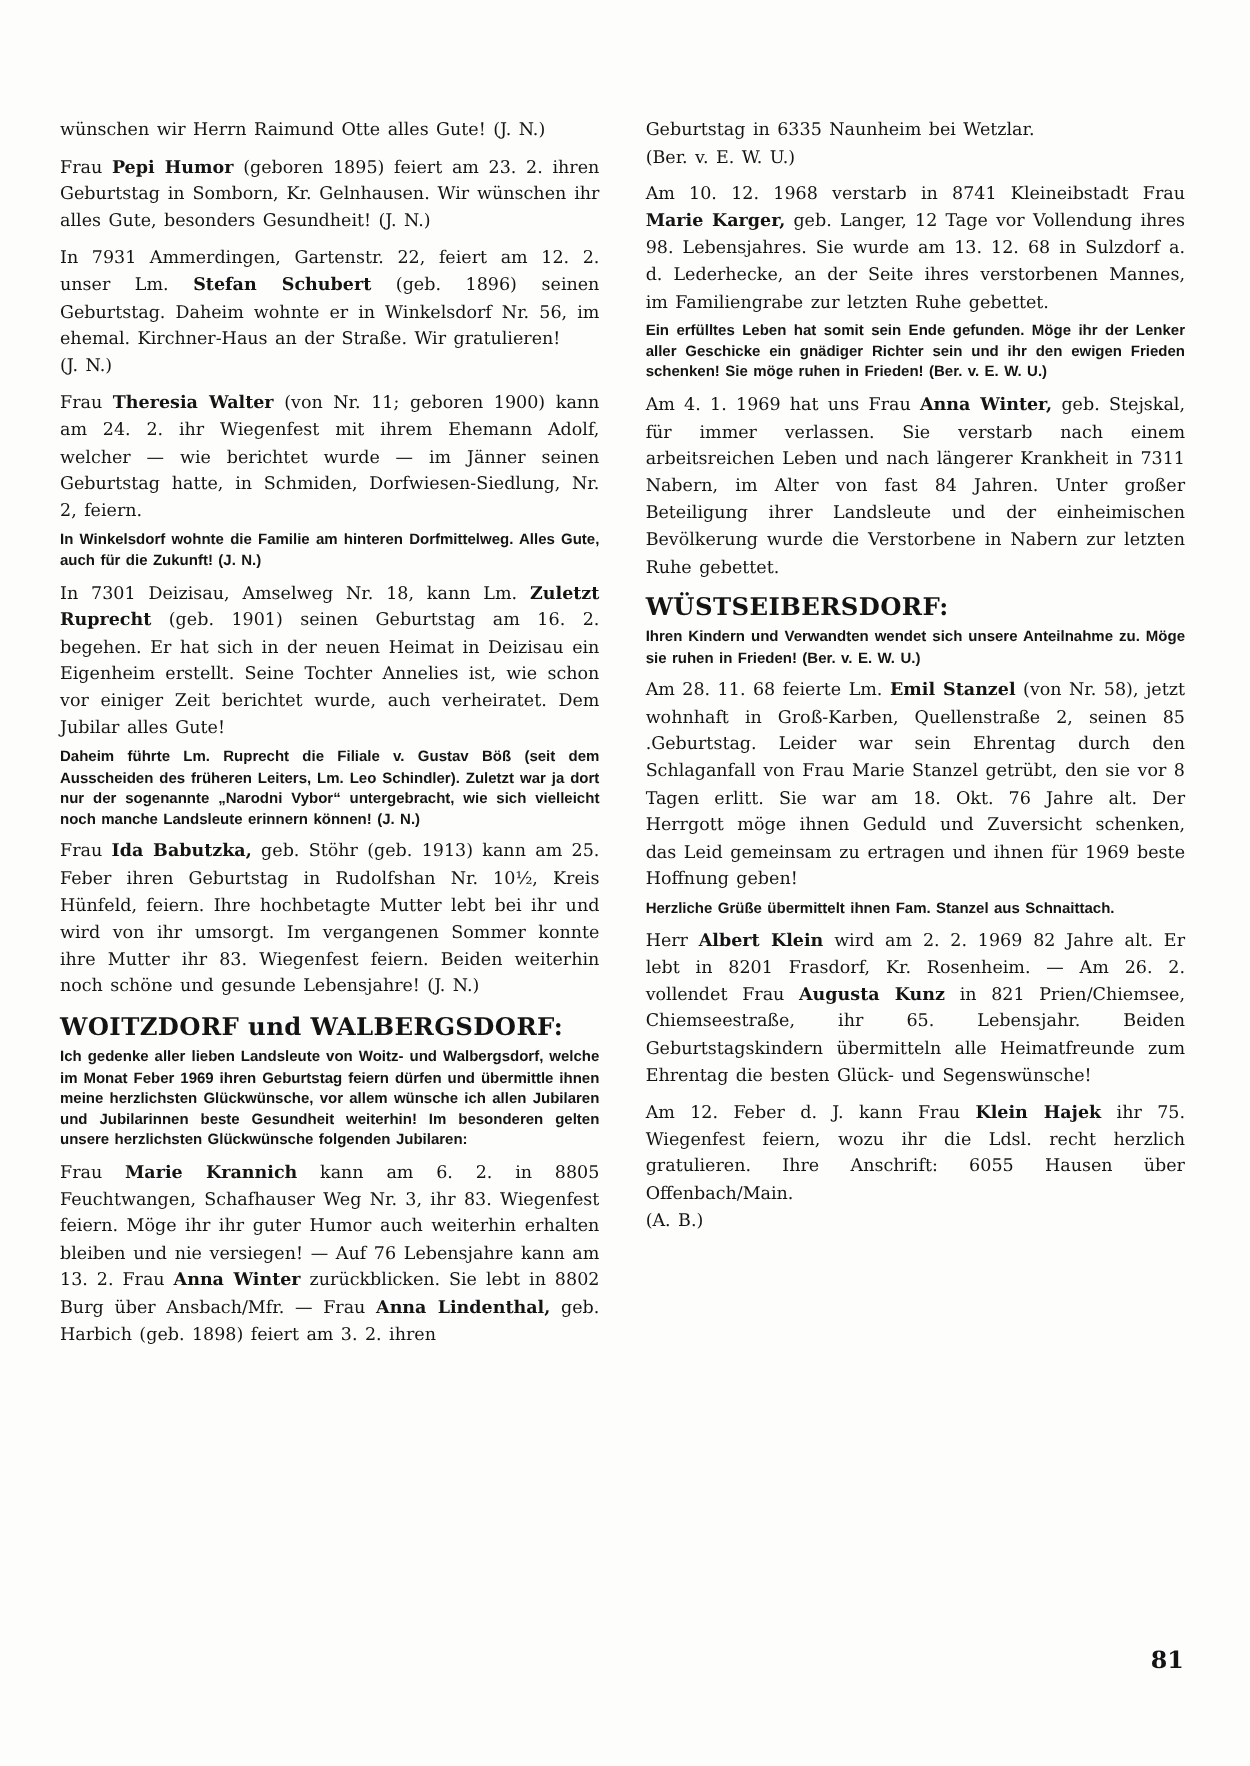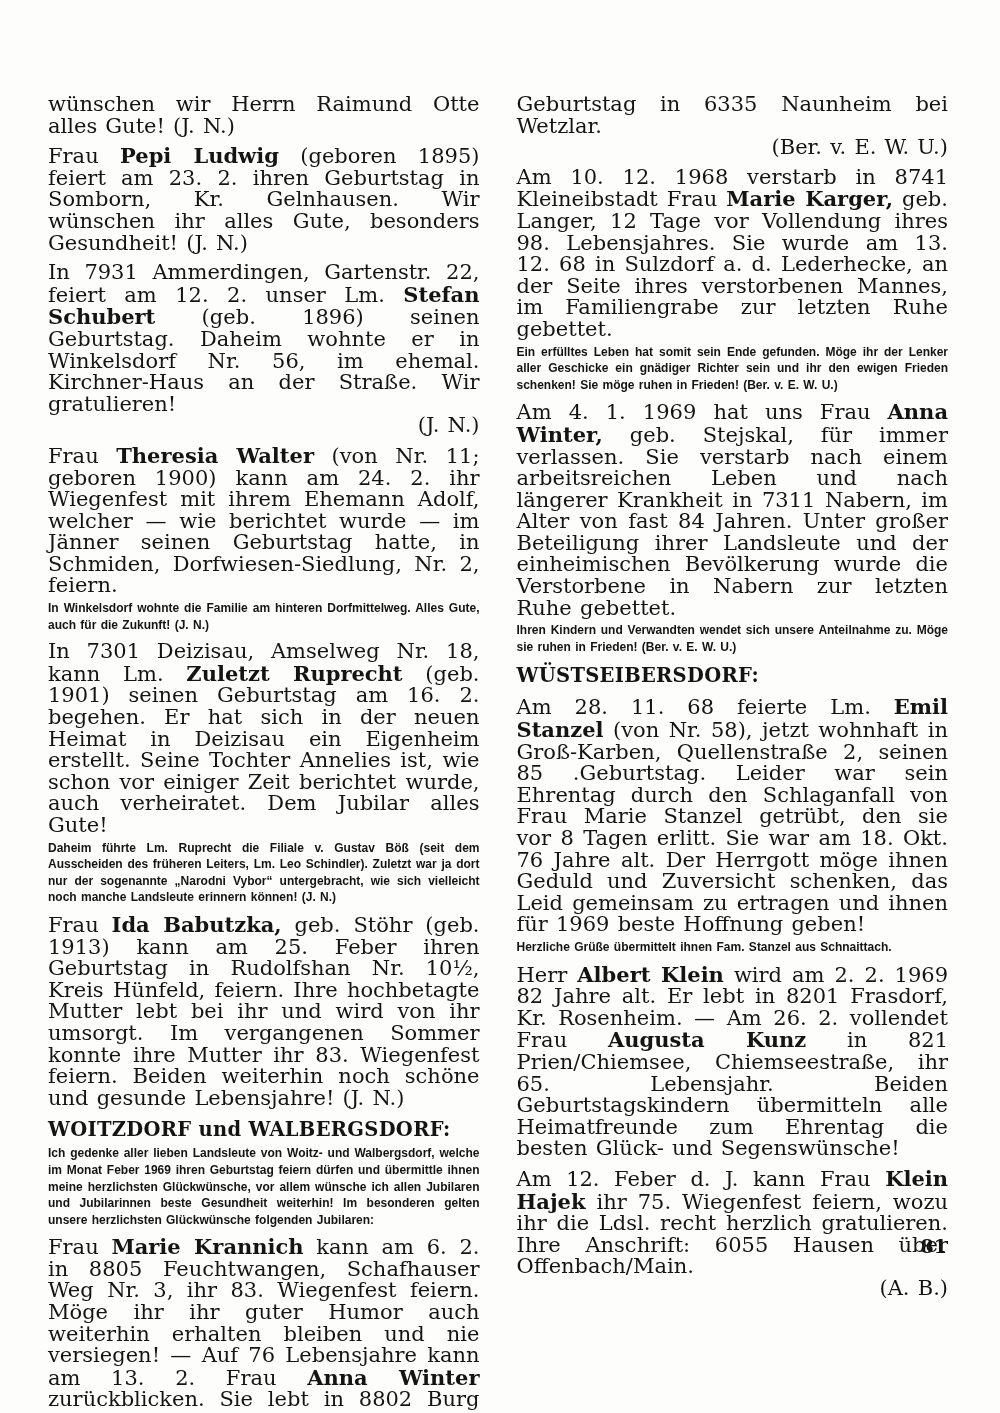--- a/index.html
+++ b/index.html
@@ -15,21 +15,21 @@
   }
   .columns {
     display: flex;
     gap: 37px;
     padding: 94px 52px 0 48px;
     align-items: flex-start;
   }
   .col { flex: 1 1 0; min-width: 0; }
   p.blk { text-align: justify; }
   .body {
-    font-size: 21px;
+    font-size: 14px;
     line-height: 21.6px;
     margin-bottom: 8px;
     word-spacing: 1.5px;
   }
   .small {
     font-family: "Liberation Sans", "DejaVu Sans", sans-serif;
     font-weight: 700;
     font-size: 12px;
     line-height: 16.6px;
     margin: -5px 0 8px;
@@ -37,54 +37,54 @@
   }
   .heading {
     font-size: 19.5px;
     line-height: 24px;
     font-weight: bold;
     margin: 9px 0 8px;
     text-align: left;
     letter-spacing: 0.3px;
   }
   .b { font-weight: bold; }
-  .tail { display: block; text-align: right; }
+  .tail { display: block; }
   .page-number {
     position: absolute;
-    top: 1235px;
+    top: 1317px;
     right: 53px;
     font-size: 19px;
     font-weight: bold;
     font-family: "DejaVu Serif", "Liberation Serif", serif;
   }
 </style>
 </head>
 <body>
 
 <div class="columns">
   <div class="col">
       <p class="blk body"><span>wünschen wir Herrn Raimund Otte alles Gute! (J. N.)</span></p>
-      <p class="blk body"><span>Frau </span><span class="b">Pepi Ludwig</span><span> (geboren 1895) feiert am 23. 2. ihren Geburtstag in Somborn, Kr. Gelnhausen. Wir wünschen ihr alles Gute, besonders Gesundheit! (J. N.)</span></p>
+      <p class="blk body"><span>Frau </span><span class="b">Pepi Humor</span><span> (geboren 1895) feiert am 23. 2. ihren Geburtstag in Somborn, Kr. Gelnhausen. Wir wünschen ihr alles Gute, besonders Gesundheit! (J. N.)</span></p>
       <p class="blk body"><span>In 7931 Ammerdingen, Gartenstr. 22, feiert am 12. 2. unser Lm. </span><span class="b">Stefan Schubert</span><span> (geb. 1896) seinen Geburtstag. Daheim wohnte er in Winkelsdorf Nr. 56, im ehemal. Kirchner-Haus an der Straße. Wir gratulieren!</span><span class="tail">(J. N.)</span></p>
       <p class="blk body"><span>Frau </span><span class="b">Theresia Walter</span><span> (von Nr. 11; geboren 1900) kann am 24. 2. ihr Wiegenfest mit ihrem Ehemann Adolf, welcher — wie berichtet wurde — im Jänner seinen Geburtstag hatte, in Schmiden, Dorfwiesen-Siedlung, Nr. 2, feiern.</span></p>
       <p class="blk small"><span>In Winkelsdorf wohnte die Familie am hinteren Dorfmittelweg. Alles Gute, auch für die Zukunft! (J. N.)</span></p>
       <p class="blk body"><span>In 7301 Deizisau, Amselweg Nr. 18, kann Lm. </span><span class="b">Zuletzt Ruprecht</span><span> (geb. 1901) seinen Geburtstag am 16. 2. begehen. Er hat sich in der neuen Heimat in Deizisau ein Eigenheim erstellt. Seine Tochter Annelies ist, wie schon vor einiger Zeit berichtet wurde, auch verheiratet. Dem Jubilar alles Gute!</span></p>
       <p class="blk small"><span>Daheim führte Lm. Ruprecht die Filiale v. Gustav Böß (seit dem Ausscheiden des früheren Leiters, Lm. Leo Schindler). Zuletzt war ja dort nur der sogenannte „Narodni Vybor“ untergebracht, wie sich vielleicht noch manche Landsleute erinnern können! (J. N.)</span></p>
       <p class="blk body"><span>Frau </span><span class="b">Ida Babutzka,</span><span> geb. Stöhr (geb. 1913) kann am 25. Feber ihren Geburtstag in Rudolfshan Nr. 10½, Kreis Hünfeld, feiern. Ihre hochbetagte Mutter lebt bei ihr und wird von ihr umsorgt. Im vergangenen Sommer konnte ihre Mutter ihr 83. Wiegenfest feiern. Beiden weiterhin noch schöne und gesunde Lebensjahre! (J. N.)</span></p>
       <p class="blk heading"><span class="b">WOITZDORF und WALBERGSDORF:</span></p>
       <p class="blk small"><span>Ich gedenke aller lieben Landsleute von Woitz- und Walbergsdorf, welche im Monat Feber 1969 ihren Geburtstag feiern dürfen und übermittle ihnen meine herzlichsten Glückwünsche, vor allem wünsche ich allen Jubilaren und Jubilarinnen beste Gesundheit weiterhin! Im besonderen gelten unsere herzlichsten Glückwünsche folgenden Jubilaren:</span></p>
       <p class="blk body"><span>Frau </span><span class="b">Marie Krannich</span><span> kann am 6. 2. in 8805 Feuchtwangen, Schafhauser Weg Nr. 3, ihr 83. Wiegenfest feiern. Möge ihr ihr guter Humor auch weiterhin erhalten bleiben und nie versiegen! — Auf 76 Lebensjahre kann am 13. 2. Frau </span><span class="b">Anna Winter</span><span> zurückblicken. Sie lebt in 8802 Burg über Ansbach/Mfr. — Frau </span><span class="b">Anna Lindenthal,</span><span> geb. Harbich (geb. 1898) feiert am 3. 2. ihren</span></p>
     </div>
   <div class="col">
       <p class="blk body"><span>Geburtstag in 6335 Naunheim bei Wetzlar.</span><span class="tail">(Ber. v. E. W. U.)</span></p>
       <p class="blk body"><span>Am 10. 12. 1968 verstarb in 8741 Kleineibstadt Frau </span><span class="b">Marie Karger,</span><span> geb. Langer, 12 Tage vor Vollendung ihres 98. Lebensjahres. Sie wurde am 13. 12. 68 in Sulzdorf a. d. Lederhecke, an der Seite ihres verstorbenen Mannes, im Familiengrabe zur letzten Ruhe gebettet.</span></p>
       <p class="blk small"><span>Ein erfülltes Leben hat somit sein Ende gefunden. Möge ihr der Lenker aller Geschicke ein gnädiger Richter sein und ihr den ewigen Frieden schenken! Sie möge ruhen in Frieden! (Ber. v. E. W. U.)</span></p>
       <p class="blk body"><span>Am 4. 1. 1969 hat uns Frau </span><span class="b">Anna Winter,</span><span> geb. Stejskal, für immer verlassen. Sie verstarb nach einem arbeitsreichen Leben und nach längerer Krankheit in 7311 Nabern, im Alter von fast 84 Jahren. Unter großer Beteiligung ihrer Landsleute und der einheimischen Bevölkerung wurde die Verstorbene in Nabern zur letzten Ruhe gebettet.</span></p>
+      <p class="blk heading"><span class="b">WÜSTSEIBERSDORF:</span></p>
       <p class="blk small"><span>Ihren Kindern und Verwandten wendet sich unsere Anteilnahme zu. Möge sie ruhen in Frieden! (Ber. v. E. W. U.)</span></p>
-      <p class="blk heading"><span class="b">WÜSTSEIBERSDORF:</span></p>
       <p class="blk body"><span>Am 28. 11. 68 feierte Lm. </span><span class="b">Emil Stanzel</span><span> (von Nr. 58), jetzt wohnhaft in Groß-Karben, Quellenstraße 2, seinen 85 .Geburtstag. Leider war sein Ehrentag durch den Schlaganfall von Frau Marie Stanzel getrübt, den sie vor 8 Tagen erlitt. Sie war am 18. Okt. 76 Jahre alt. Der Herrgott möge ihnen Geduld und Zuversicht schenken, das Leid gemeinsam zu ertragen und ihnen für 1969 beste Hoffnung geben!</span></p>
       <p class="blk small"><span>Herzliche Grüße übermittelt ihnen Fam. Stanzel aus Schnaittach.</span></p>
       <p class="blk body"><span>Herr </span><span class="b">Albert Klein</span><span> wird am 2. 2. 1969 82 Jahre alt. Er lebt in 8201 Frasdorf, Kr. Rosenheim. — Am 26. 2. vollendet Frau </span><span class="b">Augusta Kunz</span><span> in 821 Prien/Chiemsee, Chiemseestraße, ihr 65. Lebensjahr. Beiden Geburtstagskindern übermitteln alle Heimatfreunde zum Ehrentag die besten Glück- und Segenswünsche!</span></p>
       <p class="blk body"><span>Am 12. Feber d. J. kann Frau </span><span class="b">Klein Hajek</span><span> ihr 75. Wiegenfest feiern, wozu ihr die Ldsl. recht herzlich gratulieren. Ihre Anschrift: 6055 Hausen über Offenbach/Main.</span><span class="tail">(A. B.)</span></p>
     </div>
 </div>
 
 <div class="page-number">81</div>
 
 </body></html>

